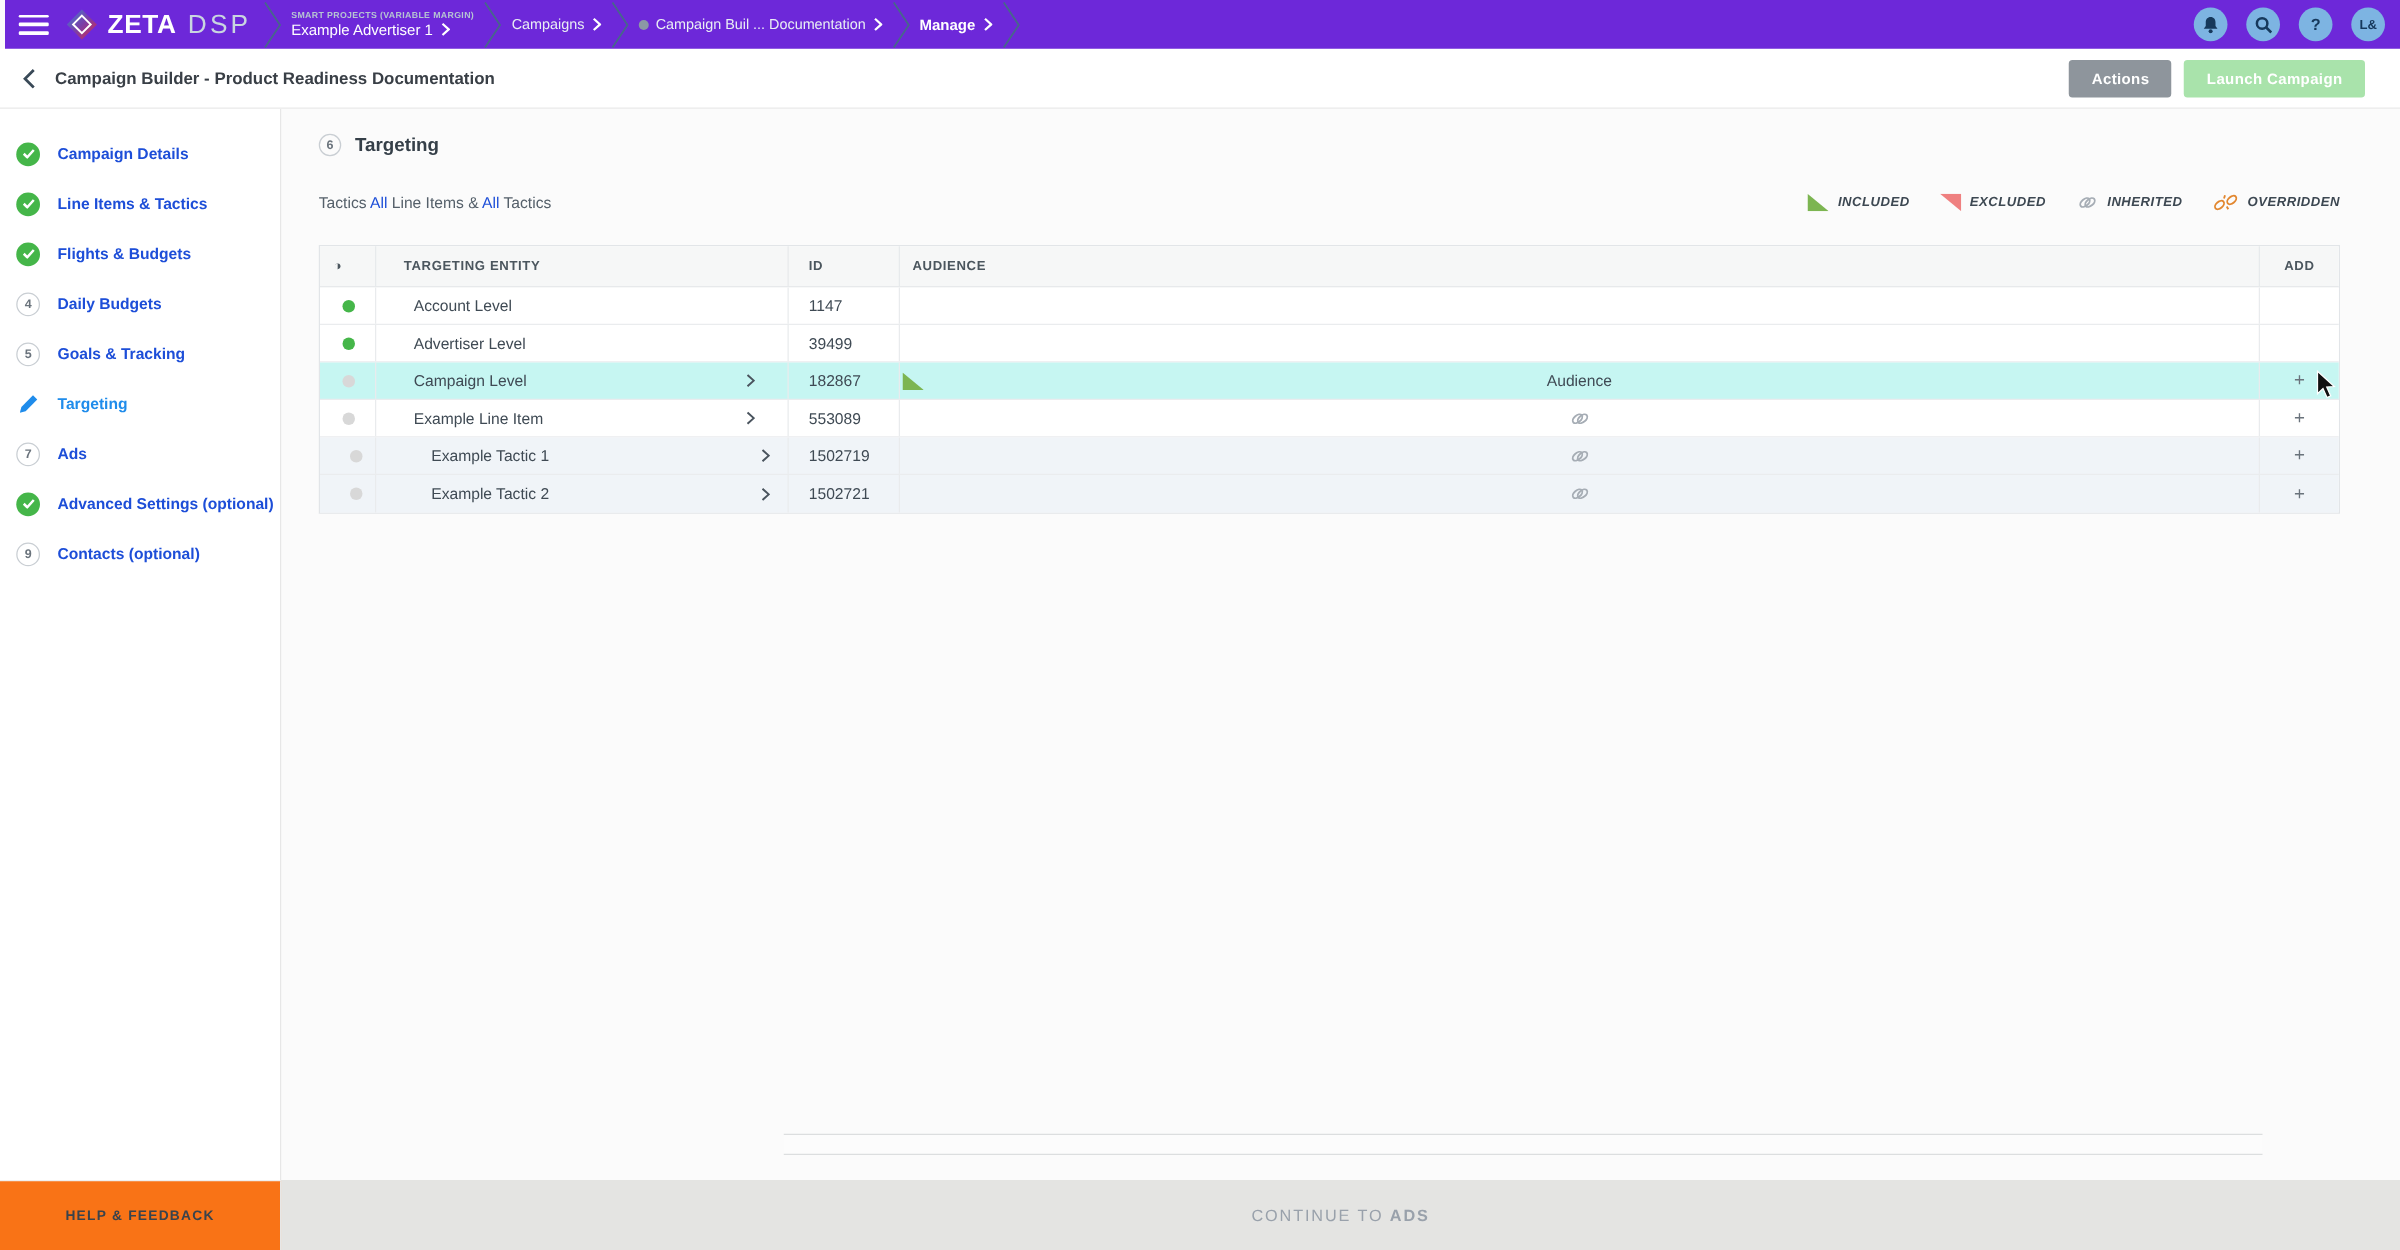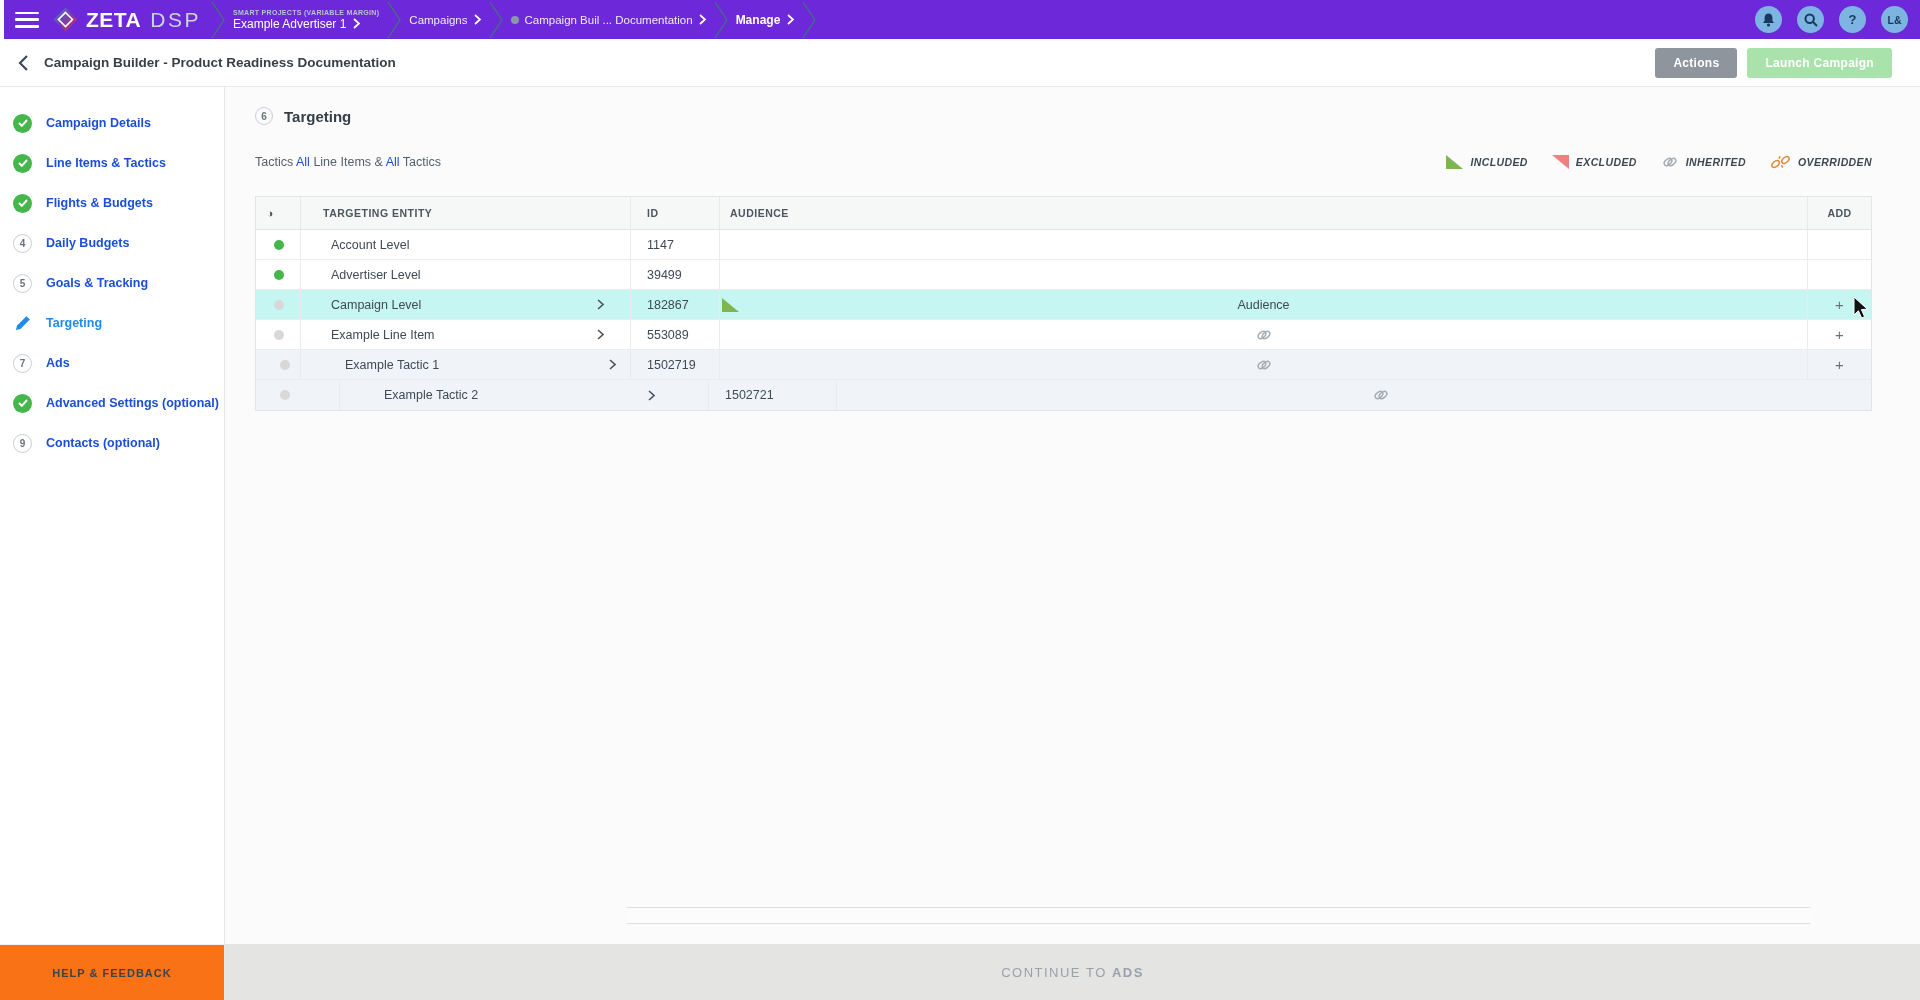--- a/index.html
+++ b/index.html
@@ -68,21 +68,21 @@
                  color:#3d4852; letter-spacing:.4px; }
 
   
   .table { position:absolute; left:29px; top:109px; width:1617px;
            border:1px solid #e2e5e8; background:#fff; }
   .t-row, .t-head { display:grid; grid-template-columns:44px 330px 89px 1088px 64px; }
   .t-head { height:33px; background:#f6f7f7; border-bottom:1px solid #e2e5e8; }
   .t-head > div { display:flex; align-items:center; font-size:10.5px; font-weight:bold;
                   color:#4b565e; letter-spacing:.5px; }
   .t-row { height:30px; background:#fff; border-bottom:1px solid #eaecee; cursor:pointer; }
-  .t-row:last-child { border-bottom:none;gap:39px; }
+  .t-row:last-child { border-bottom:none; }
   .t-row.highlight { background:#c6f6f2; }
   .t-row.shaded { background:#f0f4f8; }
   .t-row > div { display:flex; align-items:center; border-left:1px solid #e9ebed; font-size:12.5px; color:#3f4a54; }
   .t-row > div:first-child, .t-head > div:first-child { border-left:none; }
   .t-head > div { border-left:1px solid #e7eaec; }
   .c-status { padding-left:18px; }
   .tier1 .c-status { padding-left:24px; }
   .dot { width:10px; height:10px; border-radius:50%; flex:none; }
   .dot.green { background:#45b649; }
   .dot.gray  { background:#d8d8d8; }

